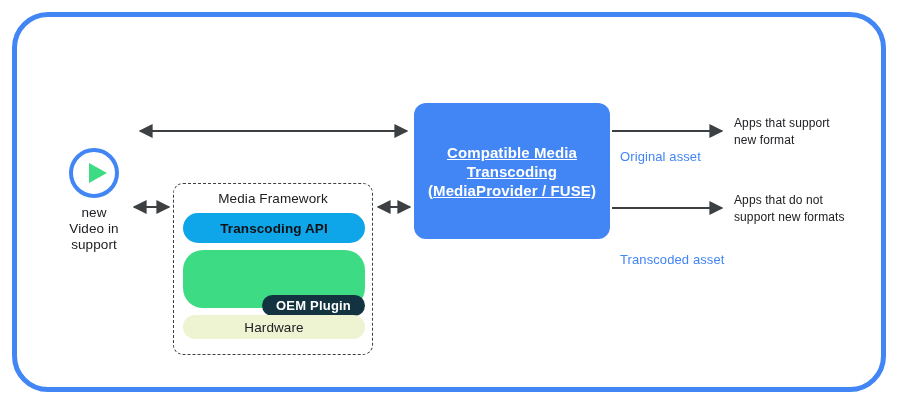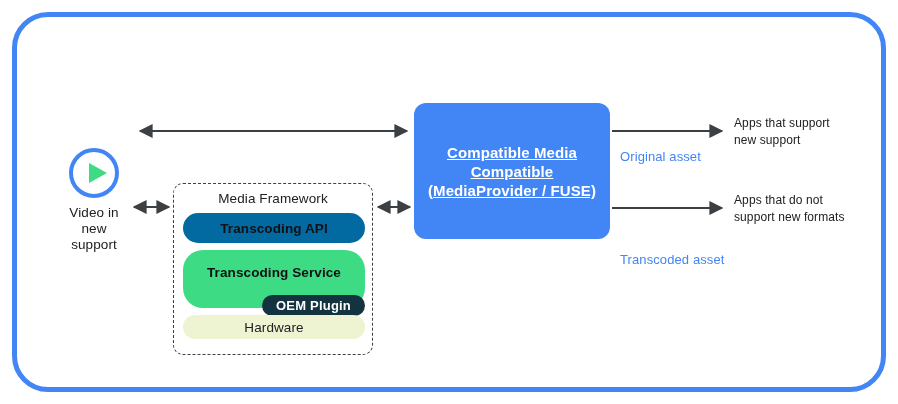--- a/index.html
+++ b/index.html
@@ -99,21 +99,21 @@
   .pill {
     box-sizing: border-box;
     border-radius: 18px;
     display: flex;
     align-items: center;
     justify-content: center;
     position: relative;
   }
   .pill-api {
     height: 30px;
-    background: #0369a1;
+    background: #0ea5e9;
     border-radius: 16px;
     margin-bottom: 7px;
   }
   .pill-api .lbl {
     font-size: 13.5px;
     font-weight: bold;
     color: #101114;
     letter-spacing: 0.1px;
   }
   .pill-service {
@@ -255,63 +255,62 @@
     <g>
       <line x1="612" y1="208" x2="722" y2="208" stroke="#3c4043" stroke-width="2" marker-end="url(#arrowEnd)"></line>
     </g>
   </svg>
 
   <div class="video-source">
     <div class="play-ring">
       <div class="tri"></div>
     </div>
     <div class="video-caption">
+      <div>new</div>
       <div>Video in</div>
-      <div>new</div>
       <div>support</div>
     </div>
   </div>
 
   <div class="media-framework">
     <div class="mf-title">Media Framework</div>
 
     <div class="stack">
 
       <div class="pill pill-api">
         <span class="lbl">Transcoding API</span>
       </div>
 
       <div class="pill pill-service">
-        <span class="lbl">Transcoding Service</span>
         <div class="oem-badge">
           <span class="lbl">OEM Plugin</span>
         </div>
       </div>
 
       <div class="pill pill-hw">
         <span class="lbl">Hardware</span>
       </div>
 
     </div>
   </div>
 
   <div class="cmt-box">
     <div class="lbl">
       <div>Compatible Media</div>
-      <div>Compatible</div>
+      <div>Transcoding</div>
       <div>(MediaProvider / FUSE)</div>
     </div>
   </div>
 
   <div class="edge-label original">Original asset</div>
   <div class="edge-label transcoded">Transcoded asset</div>
 
   <div class="endpoint-text support">
     <div>Apps that support</div>
-    <div>new support</div>
+    <div>new format</div>
   </div>
 
   <div class="endpoint-text nosupport">
     <div>Apps that do not</div>
     <div>support new formats</div>
   </div>
 
 </div>
 
 </body></html>

